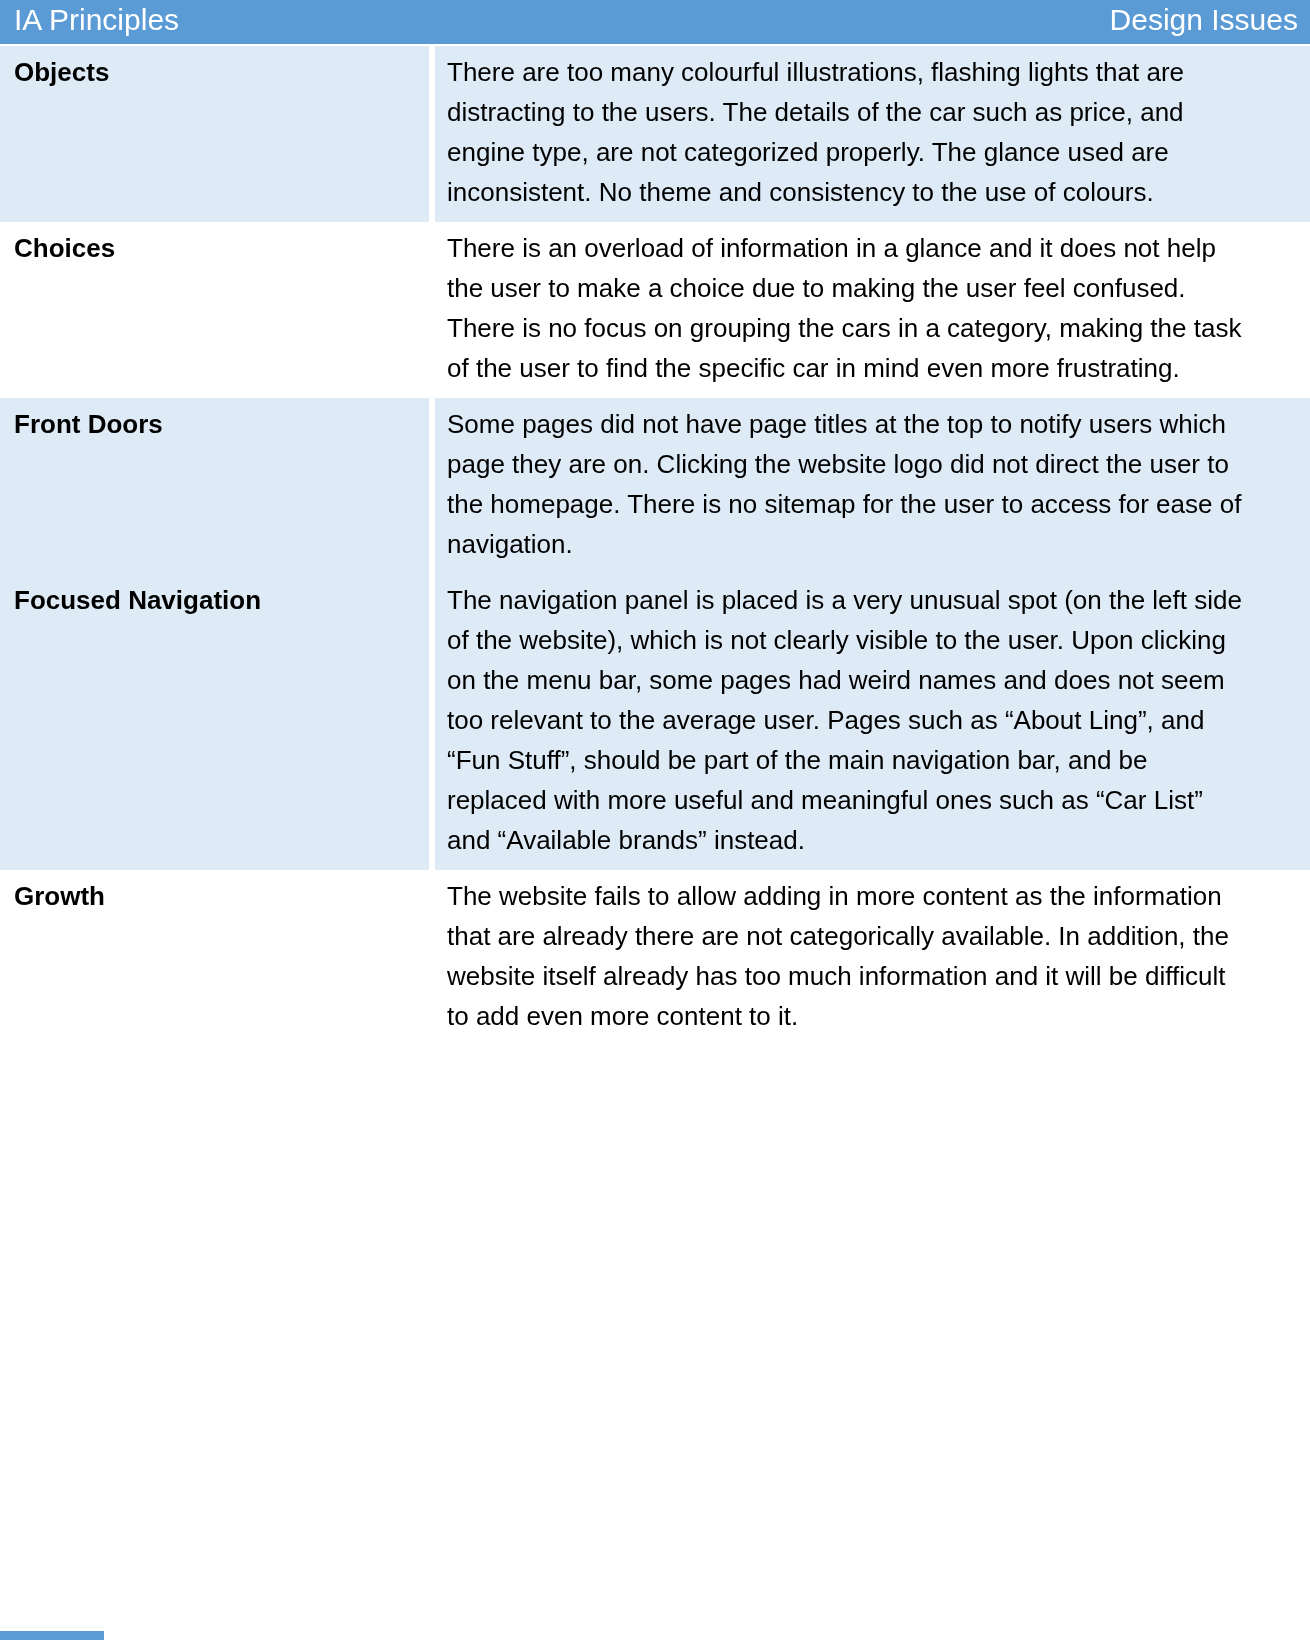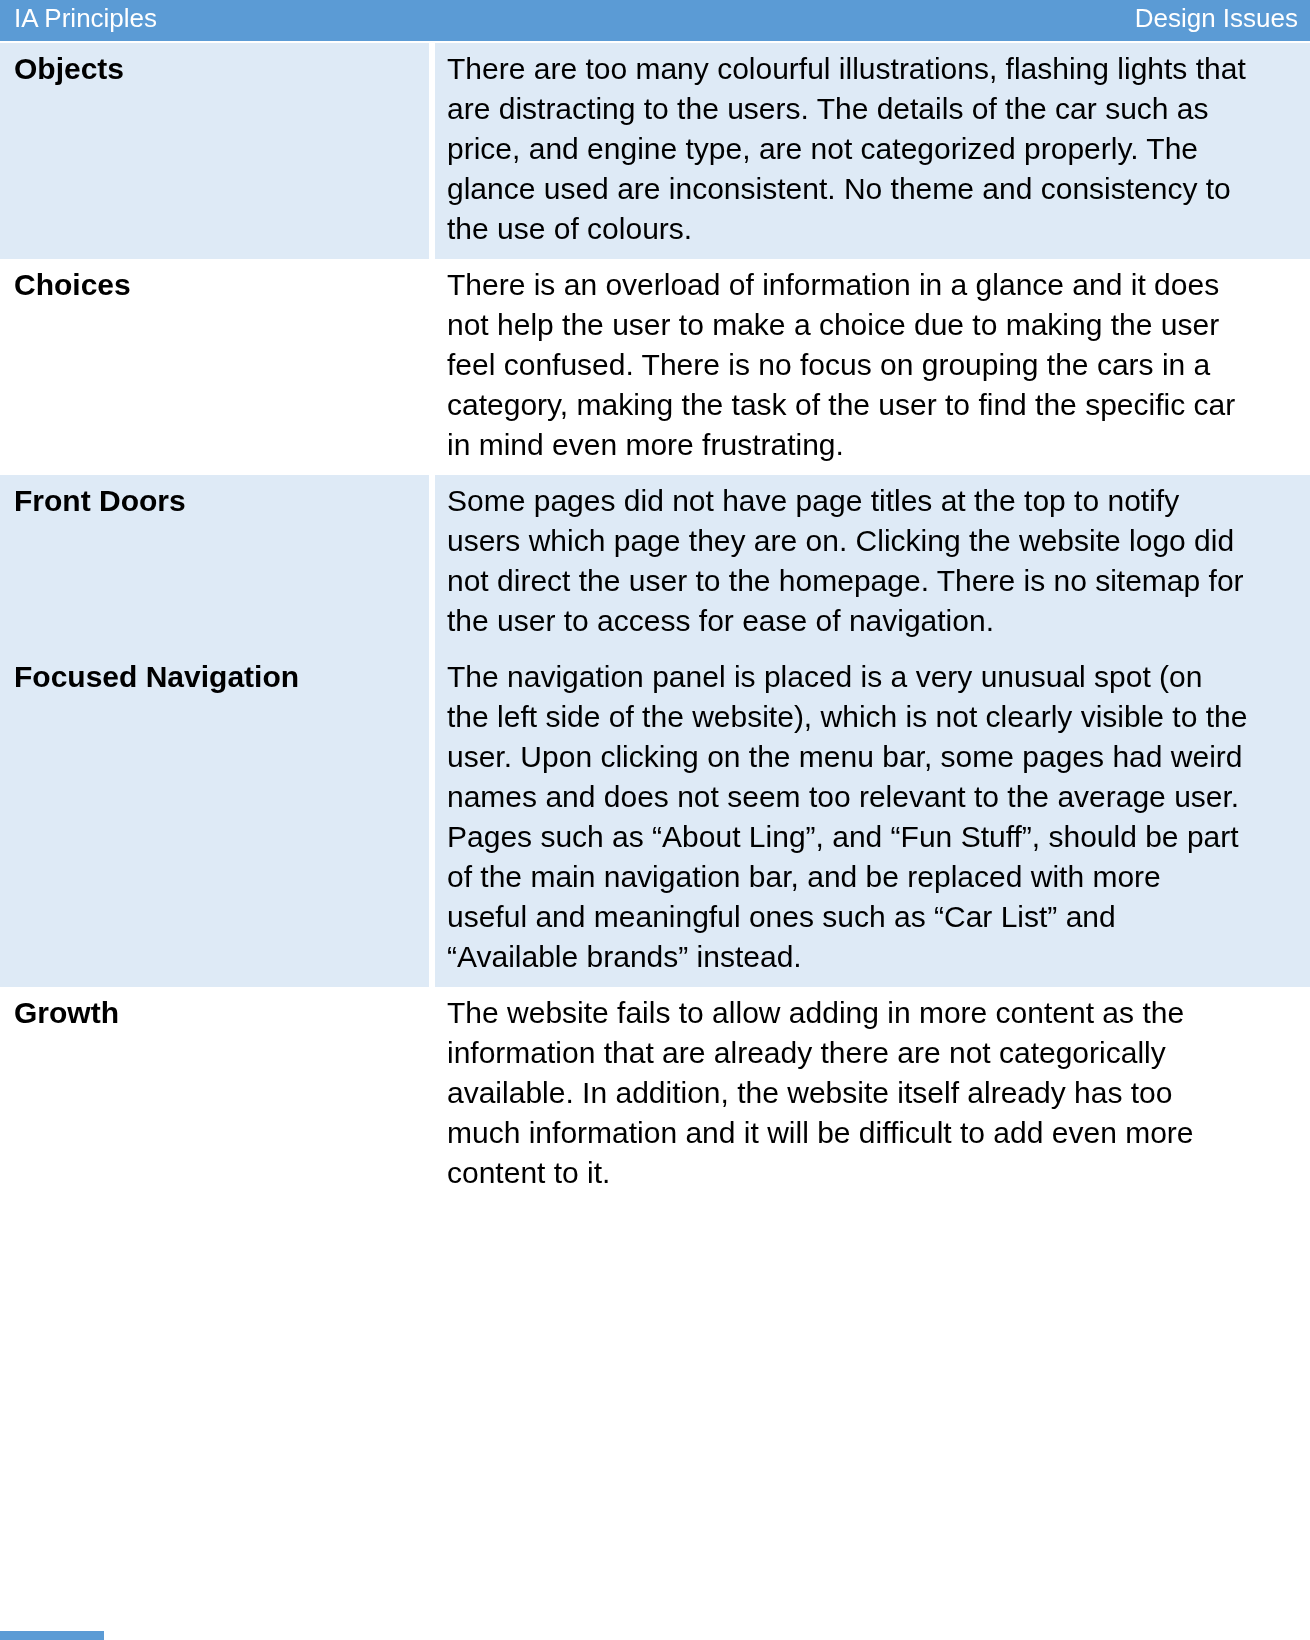--- a/index.html
+++ b/index.html
@@ -15,29 +15,29 @@
   table {
     width: 1310px;
     border-collapse: collapse;
     table-layout: fixed;
   }
   .col-principle { width: 432px; }
   th {
     background: var(--header-bg, #5B9BD5);
     color: #ffffff;
     font-weight: 400;
-    font-size: 26px;
+    font-size: 30px;
     text-align: left;
     vertical-align: top;
     padding: 3px 12px 7px 14px;
     border-bottom: 2px solid #ffffff;
   }
   th.issue-h { padding-left: 12px; text-align: right; }
   td {
-    font-size: 30px;
+    font-size: 26px;
     line-height: 40px;
     vertical-align: top;
     padding: 6px 12px 10px 14px;
   }
   tr.band { background: var(--band-bg, #DEEAF6); }
   td.principle {
     font-weight: 700;
     border-right: 6px solid #ffffff;
   }
   td.issue {

